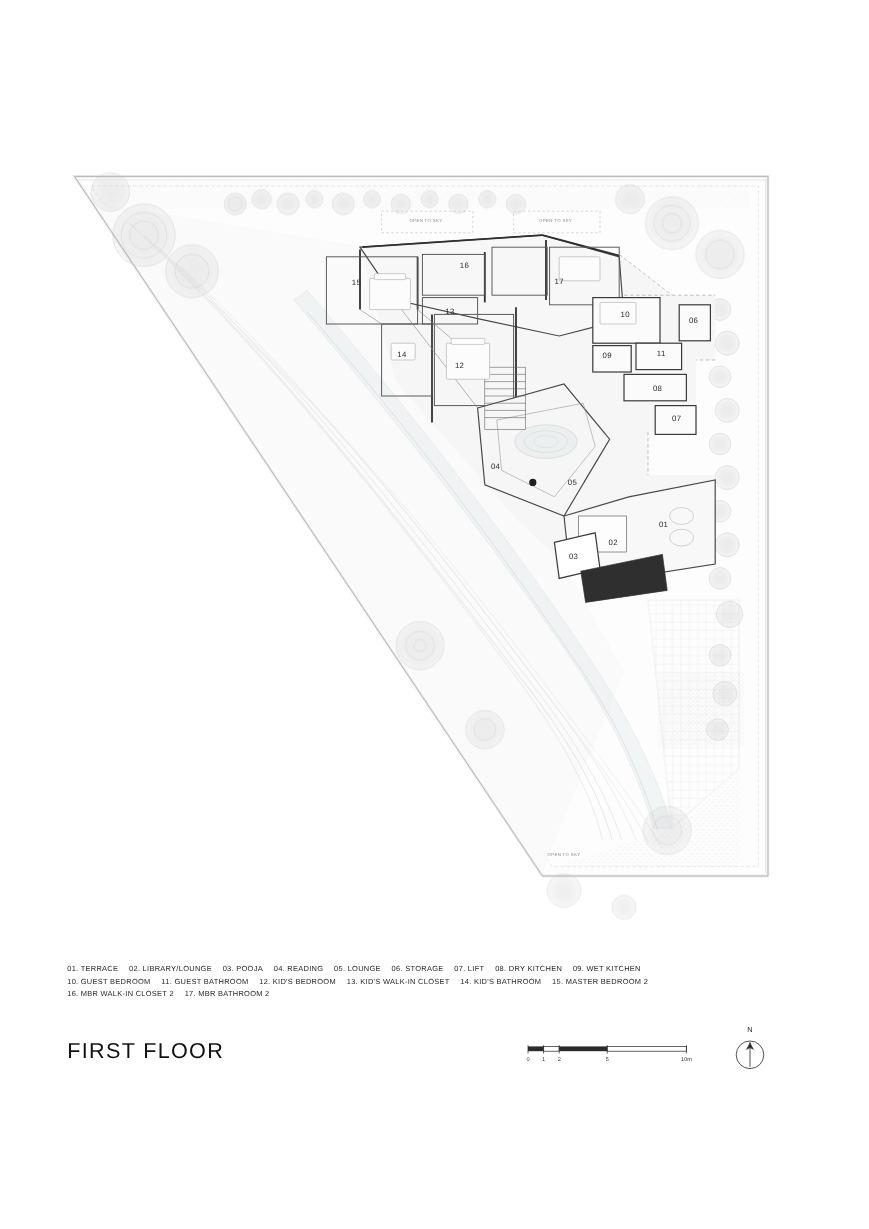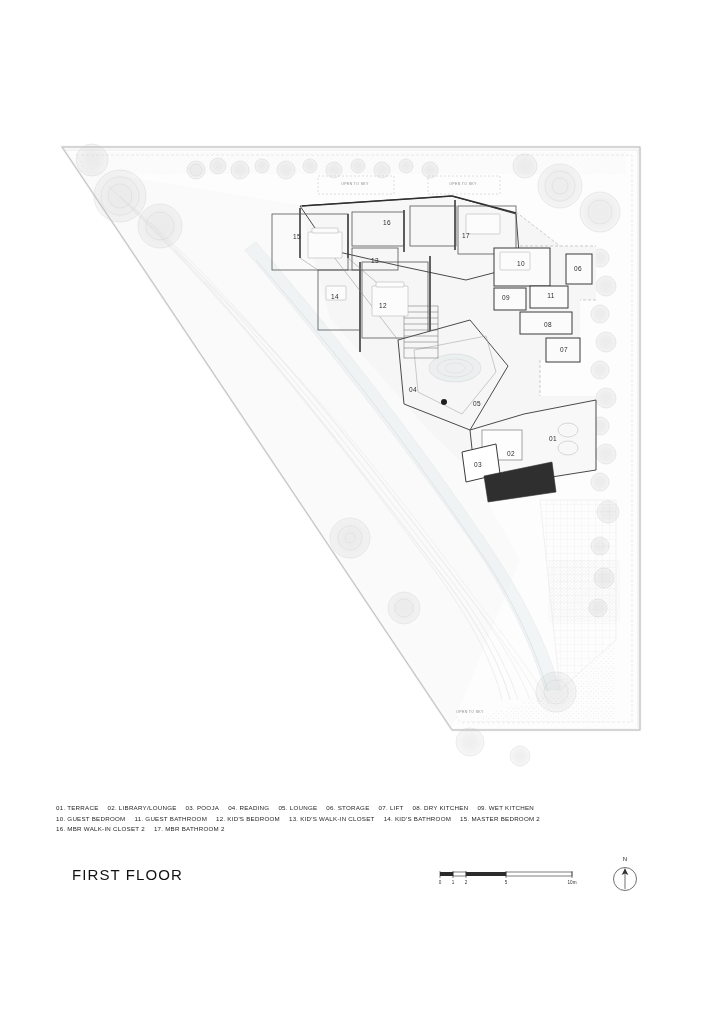--- a/index.html
+++ b/index.html
@@ -63,23 +63,23 @@
     white-space: nowrap;
   }
   #legend .legend-item {
     display: inline;
     margin-right: 9px;
   }
 
   
   #floor-title {
     position: absolute;
-    left: 72px;
+    left: 56px;
     top: 866px;
-    font-size: 15px;
+    font-size: 18px;
     letter-spacing: 1.1px;
     color: #111111;
     font-weight: 400;
   }
 
   
   #scalebar {
     position: absolute;
     left: 438px;
     top: 866px;

